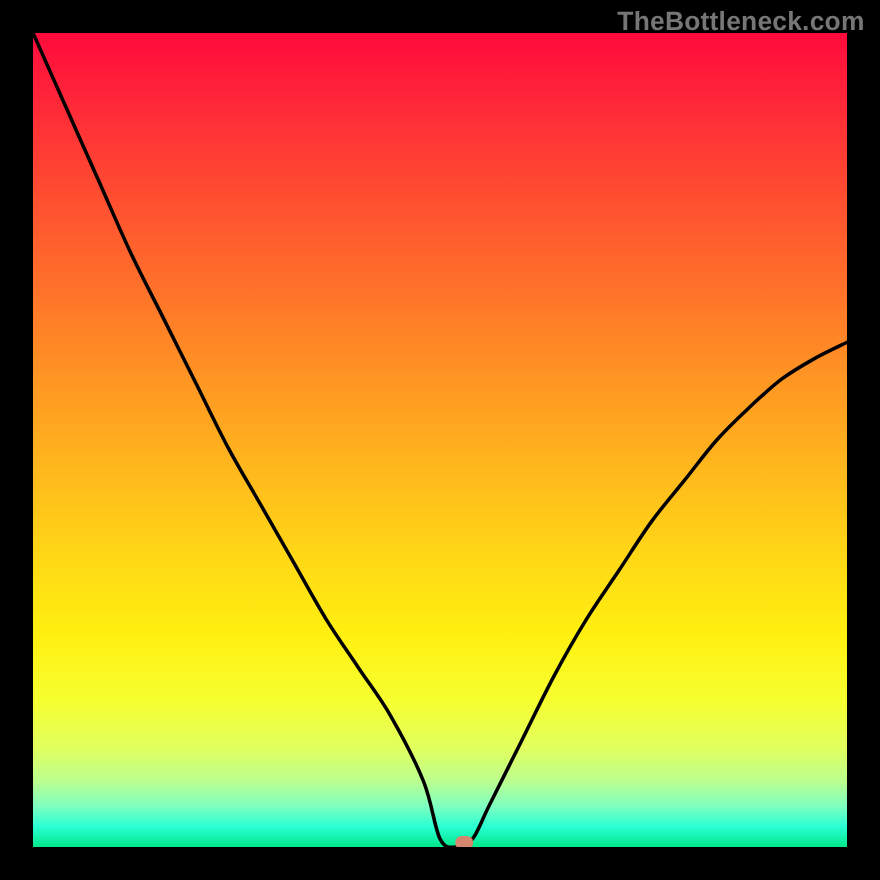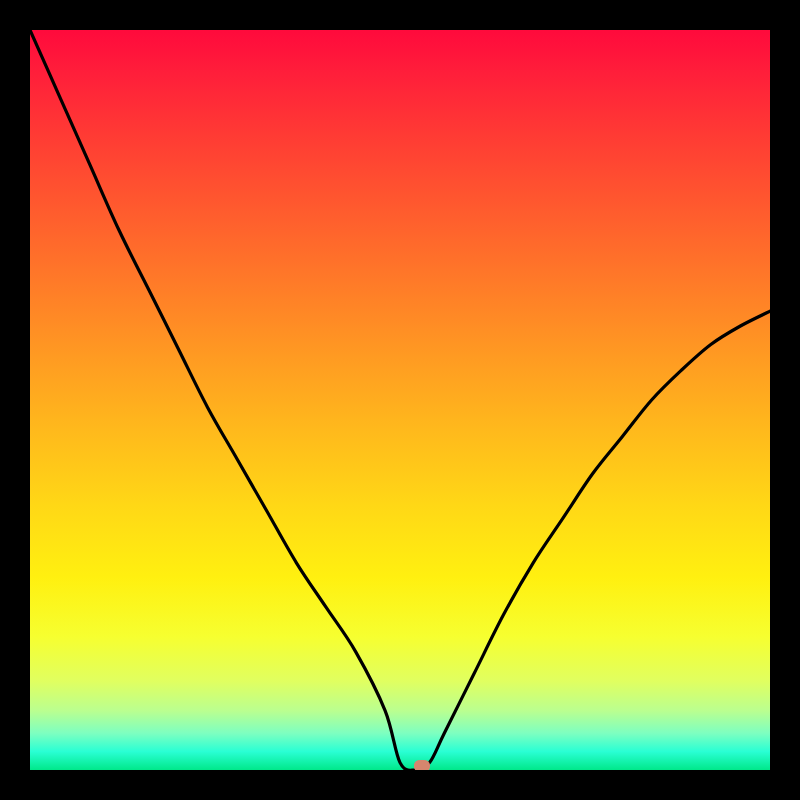--- a/index.html
+++ b/index.html
@@ -65,20 +65,21 @@
     border-radius: 6px / 5px;
     z-index: 2;
     transform: translate(-50%, -50%);
   }
 </style>
 </head>
 <body>
 
 <div class="frame">
 
+  <div class="watermark">TheBottleneck.com</div>
 
   <div class="plot-area">
     <div class="gradient"></div>
 
     <svg class="curve" viewBox="0 0 740 740" preserveAspectRatio="none">
       <path id="curve-path" fill="none" stroke="#000" stroke-width="3.2" stroke-linecap="round" stroke-linejoin="round" d="M 0.00 0.00 C 4.93 11.10, 19.73 44.40, 29.60 66.60 C 39.47 88.80, 49.33 111.00, 59.20 133.20 C 69.07 155.40, 78.93 178.83, 88.80 199.80 C 98.67 220.77, 108.53 239.27, 118.40 259.00 C 128.27 278.73, 138.13 298.47, 148.00 318.20 C 157.87 337.93, 167.73 358.90, 177.60 377.40 C 187.47 395.90, 197.33 411.93, 207.20 429.20 C 217.07 446.47, 226.93 463.73, 236.80 481.00 C 246.67 498.27, 256.53 516.77, 266.40 532.80 C 276.27 548.83, 286.13 562.40, 296.00 577.20 C 305.87 592.00, 315.73 604.33, 325.60 621.60 C 335.47 638.87, 347.80 662.30, 355.20 680.80 C 362.60 699.30, 365.07 722.73, 370.00 732.60 C 374.93 742.47, 379.87 740.00, 384.80 740.00 C 389.73 740.00, 394.67 738.77, 399.60 732.60 C 404.53 726.43, 407.00 717.80, 414.40 703.00 C 421.80 688.20, 434.13 663.53, 444.00 643.80 C 453.87 624.07, 463.73 603.10, 473.60 584.60 C 483.47 566.10, 493.33 548.83, 503.20 532.80 C 513.07 516.77, 522.93 503.20, 532.80 488.40 C 542.67 473.60, 552.53 457.57, 562.40 444.00 C 572.27 430.43, 582.13 419.33, 592.00 407.00 C 601.87 394.67, 611.73 381.10, 621.60 370.00 C 631.47 358.90, 641.33 349.65, 651.20 340.40 C 661.07 331.15, 670.93 321.90, 680.80 314.50 C 690.67 307.10, 700.53 301.55, 710.40 296.00 C 720.27 290.45, 735.07 283.67, 740.00 281.20"></path>
     </svg>
 
     <div class="marker" id="marker" style="left: 392.2px; top: 736.3px;"></div>
   </div>

